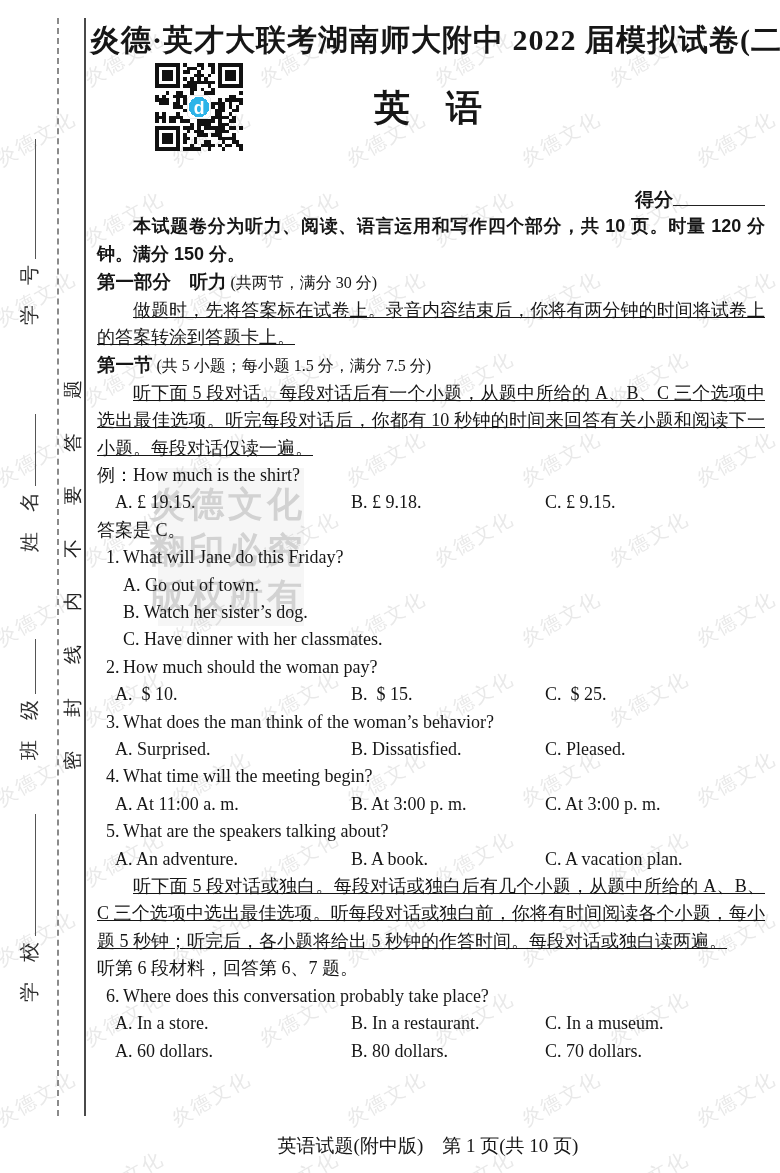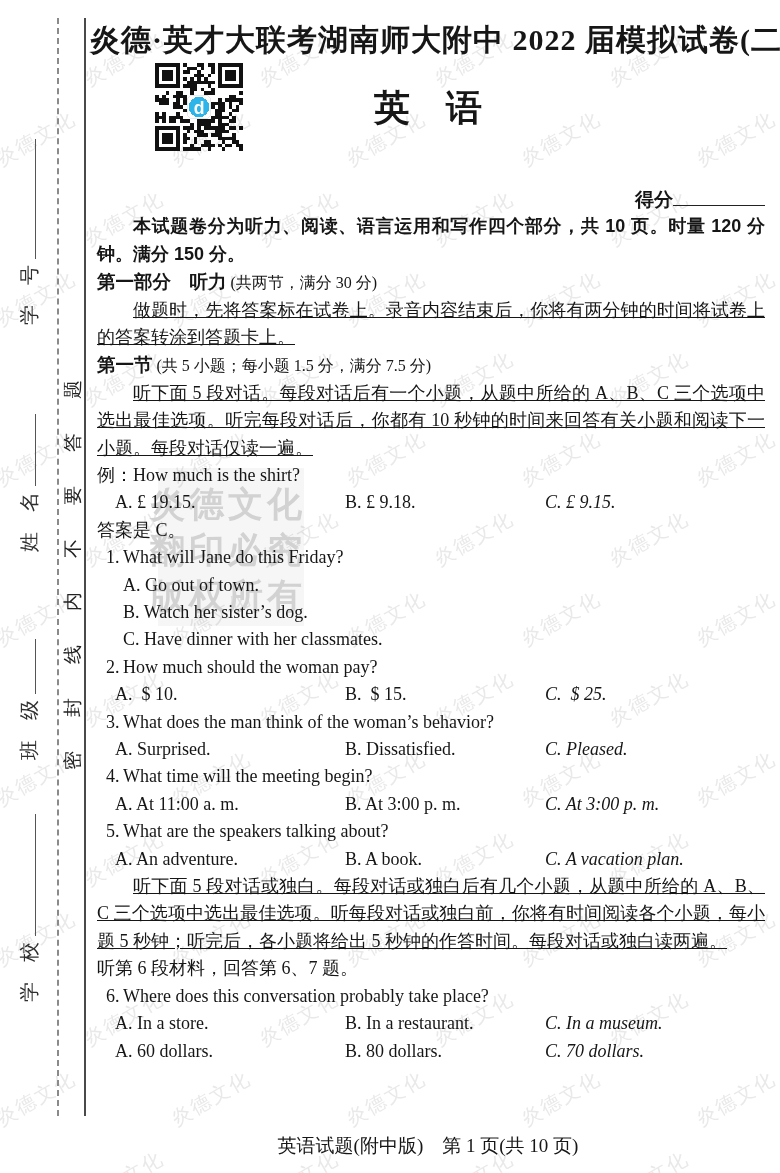--- a/index.html
+++ b/index.html
@@ -38,21 +38,21 @@
   .score-row{text-align:right;font-family:"Liberation Sans",sans-serif;font-weight:bold;font-size:19px;}
   .score-line{display:inline-block;width:92px;border-bottom:1.6px solid #222;height:15px;}
   .notice{font-family:"Liberation Sans",sans-serif;font-weight:bold;text-indent:2em;text-align:justify;}
   .heading{font-family:"Liberation Sans",sans-serif;font-weight:bold;font-size:18.5px;}
   .h-paren{font-family:"Liberation Serif",serif;font-weight:normal;font-size:16px;margin-left:4px;}
   .para{text-indent:2em;text-align:justify;text-decoration:underline;}
   .q-line{padding-left:9px;}
   .q-num{display:inline-block;width:17px;}
   .opt-row{position:relative;height:27.4px;}
   .opt-row .opt{position:absolute;white-space:pre;}
-  .opt-row .c0{left:18px;} .opt-row .c1{left:248px;} .opt-row .c2{left:448px;font-style:italic;}
+  .opt-row .c0{left:18px;} .opt-row .c1{left:254px;} .opt-row .c2{left:448px;}
   .opt-stack{padding-left:26px;white-space:pre;}
 
   .footer{position:absolute;left:90px;top:1133px;width:676px;text-align:center;
         font-size:19px;z-index:2;white-space:pre;}
 </style>
 </head>
 <body>
 
 <div class="page">
 

